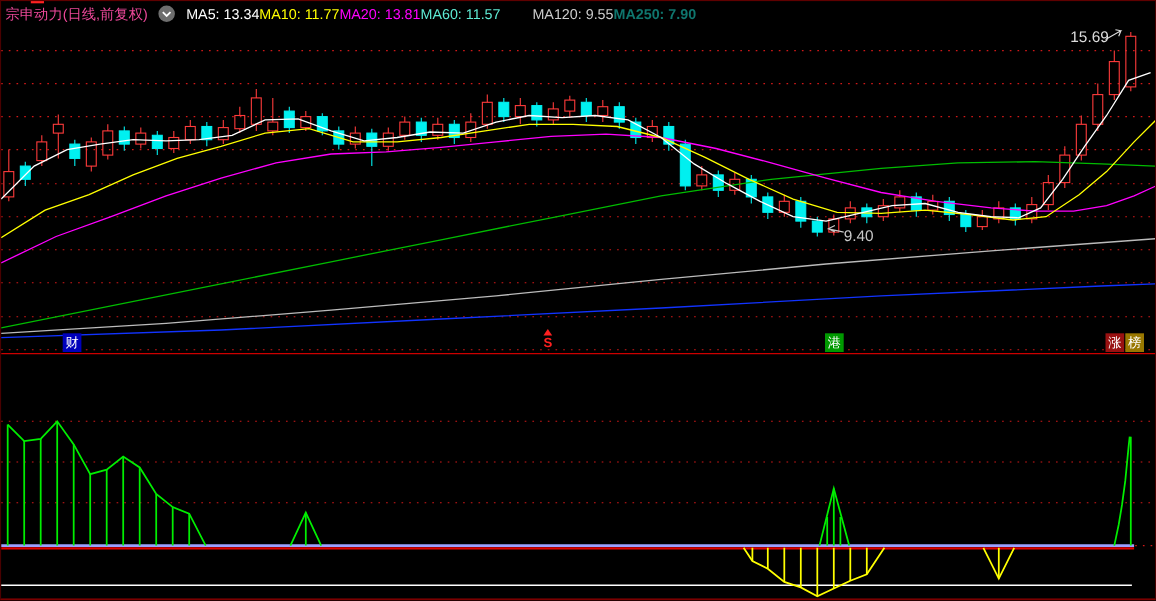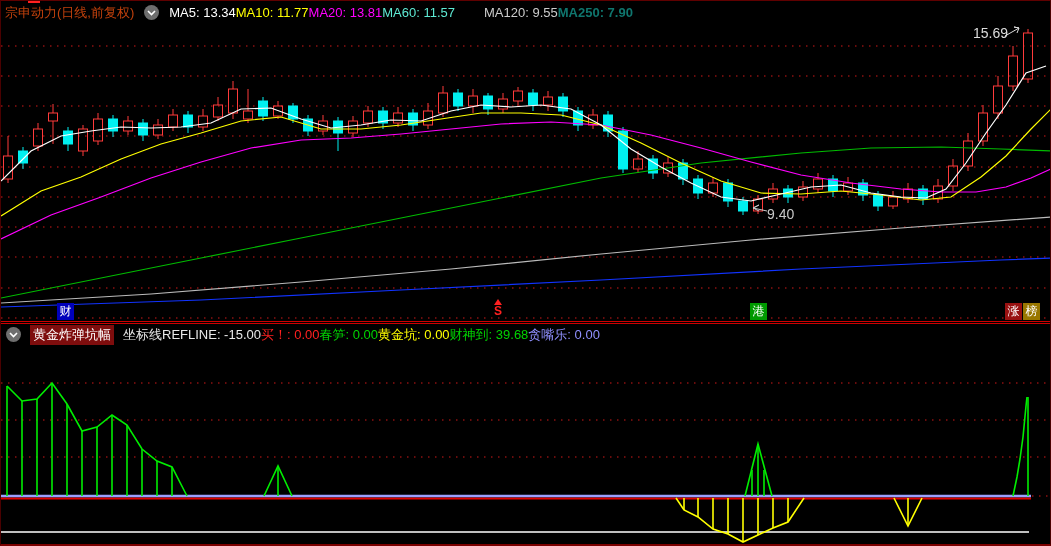--- a/index.html
+++ b/index.html
@@ -3,21 +3,21 @@
 <meta charset="utf-8">
 <style>
   html,body{margin:0;padding:0;background:#000;}
   .app{position:relative;width:1051px;height:546px;background:#000;overflow:hidden;
        border-top:1px solid #5f0000;border-left:1px solid #4a0000;border-right:1px solid #4a0000;
        border-bottom:2px solid #7a0000;box-sizing:border-box;
        font-family:"Liberation Sans","DejaVu Sans",sans-serif;}
   .topseg{position:absolute;left:27px;top:0;width:12px;height:2px;background:#ff2222;}
   .topbar{position:absolute;left:0;top:1px;width:100%;height:21px;display:flex;align-items:center;
           gap:10px;padding-left:4px;box-sizing:border-box;font-size:13px;white-space:nowrap;}
-  .title{color:#c2410c;}
+  .title{color:#ec4899;}
   .circle-icon{width:15px;height:15px;border-radius:50%;background:#6e6e6e;display:inline-flex;
                align-items:center;justify-content:center;flex:none;cursor:pointer;}
   .circle-icon svg{display:block;}
   .ma-labels{display:flex;gap:0;}
   .subheader{position:absolute;left:0;top:322px;width:100%;height:22px;background:#000;
              border-top:1px solid #cc0000;display:flex;align-items:center;gap:9px;
              padding-left:5px;box-sizing:border-box;font-size:13px;white-space:nowrap;}
   .ind-title{color:#fff;background:#7e0d0d;padding:1px 3px;cursor:pointer;}
   svg.layer{position:absolute;left:0;}
   #main-svg{top:22px;}
@@ -294,36 +294,20 @@
       <div class="marker" style="left: 56px; top: 302px; background: rgb(0, 0, 187); color: rgb(255, 255, 255);">财</div>
       <div class="signal" style="left: 493px; top: 298px;">
         <div class="tri"></div>
         <div class="s">S</div>
       </div>
       <div class="marker" style="left: 749px; top: 302px; background: rgb(0, 153, 0); color: rgb(255, 255, 255);">港</div>
       <div class="marker" style="left: 1004px; top: 302px; background: rgb(153, 17, 17); color: rgb(255, 255, 255);">涨</div>
       <div class="marker" style="left: 1022px; top: 302px; background: rgb(153, 119, 0); color: rgb(255, 255, 255);">榜</div>
     </div>
 
-  <div class="subheader">
-    <span class="circle-icon">
-      <svg width="9" height="6" viewBox="0 0 9 6">
-          <polyline points="1,1 4.5,4.5 8,1" fill="none" stroke="#fff" stroke-width="1.6"></polyline>
-        </svg>
-    </span>
-    <span class="ind-title" style="background: rgb(126, 13, 13);">黄金炸弹坑幅</span>
-    <span class="ma-labels" id="ind-values">
-        <span style="color: rgb(232, 232, 232);">坐标线REFLINE: -15.00</span>
-        <span style="color: rgb(255, 32, 32);">买！: 0.00</span>
-        <span style="color: rgb(0, 212, 0);">春笋: 0.00</span>
-        <span style="color: rgb(255, 255, 0);">黄金坑: 0.00</span>
-        <span style="color: rgb(0, 212, 0);">财神到: 39.68</span>
-        <span style="color: rgb(144, 144, 255);">贪嘴乐: 0.00</span>
-      </span>
-  </div>
 
   <svg class="layer" id="sub-svg" width="1051" height="202" viewBox="0 344 1051 202">
       <g>
         <line x1="0" y1="382" x2="1051" y2="382" stroke="#d01818" stroke-width="1" stroke-dasharray="1.5 5.5"></line>
         <line x1="0" y1="419" x2="1051" y2="419" stroke="#d01818" stroke-width="1" stroke-dasharray="1.5 5.5"></line>
         <line x1="0" y1="456" x2="1051" y2="456" stroke="#d01818" stroke-width="1" stroke-dasharray="1.5 5.5"></line>
         <line x1="1031" y1="495" x2="1051" y2="495" stroke="#d01818" stroke-width="1" stroke-dasharray="1.5 5.5"></line>
       </g>
       <line x1="0" y1="531" x2="1028" y2="531" stroke="#ffffff" stroke-width="1.5"></line>
       <line x1="0" y1="497.5" x2="1030" y2="497.5" stroke="#e00000" stroke-width="2"></line>

